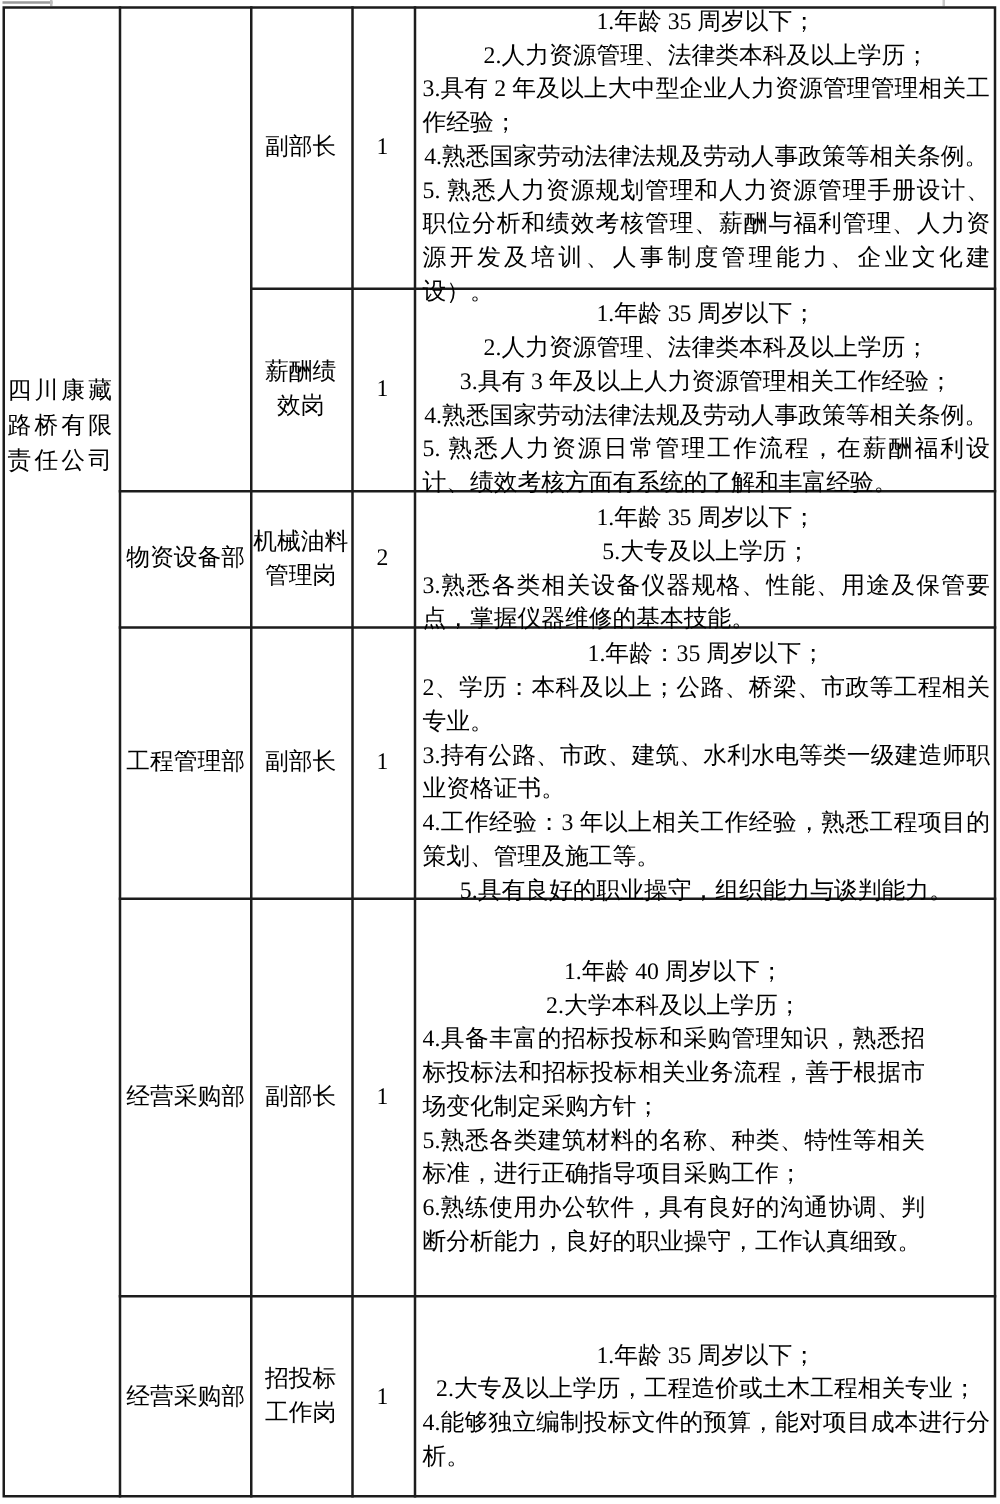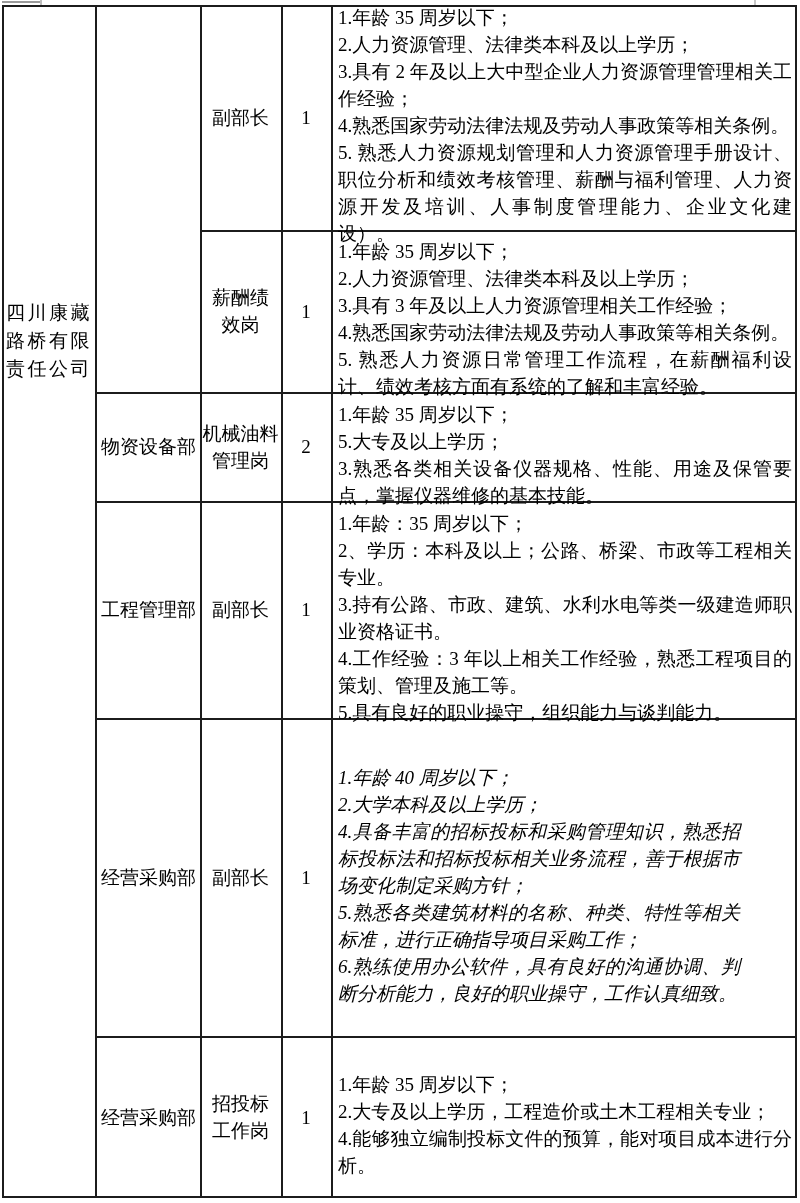--- a/index.html
+++ b/index.html
@@ -8,21 +8,21 @@
   #stage { position:relative; width:800px; height:1203px; background:#fff; }
   .frame { position:absolute; left:2px; top:5px; width:795px; height:1193px;
     border:2px solid #1c1c1c; }
   .vline,.hline { position:absolute; background:#1c1c1c; }
   .vline { width:2px; }
   .hline { height:2px; }
   .cell { position:absolute; display:flex; flex-direction:column;
     justify-content:center; align-items:center; font-size:19px; line-height:27px;
     text-align:center; }
   .company { letter-spacing:2.5px; line-height:28px; }
-  .req { align-items:flex-start; text-align:justify; padding:16px 3px 0 5px; }
+  .req { align-items:center; text-align:justify; padding:16px 3px 0 5px; }
   .req > div { line-height:27px; text-align:justify; }
   .artifact { position:absolute; }
 </style>
 </head>
 <body>
 
 <div id="stage">
 
   <div class="artifact" style="left:2px;top:1px;width:40px;height:2px;background:#9a9a9a;"></div>
   <div class="artifact" style="left:40px;top:0;width:2px;height:5px;background:#bdbdbd;"></div>
@@ -121,21 +121,21 @@
     <div>5.大专及以上学历；</div>
     <div>3.熟悉各类相关设备仪器规格、性能、用途及保管要点，掌握仪器维修的基本技能。</div>
   </div>
   <div class="cell req" style="left:333px;top:503px;width:462px;height:213px;">
     <div>1.年龄：35 周岁以下；</div>
     <div>2、学历：本科及以上；公路、桥梁、市政等工程相关专业。</div>
     <div>3.持有公路、市政、建筑、水利水电等类一级建造师职业资格证书。</div>
     <div>4.工作经验：3 年以上相关工作经验，熟悉工程项目的策划、管理及施工等。</div>
     <div>5.具有良好的职业操守，组织能力与谈判能力。</div>
   </div>
-  <div class="cell req" style="left:333px;top:720px;width:410px;height:314px;font-style:italic;">
+  <div class="cell req" style="left:333px;top:720px;width:410px;height:314px;">
     <div>1.年龄 40 周岁以下；</div>
     <div>2.大学本科及以上学历；</div>
     <div>4.具备丰富的招标投标和采购管理知识，熟悉招标投标法和招标投标相关业务流程，善于根据市场变化制定采购方针；</div>
     <div>5.熟悉各类建筑材料的名称、种类、特性等相关标准，进行正确指导项目采购工作；</div>
     <div>6.熟练使用办公软件，具有良好的沟通协调、判断分析能力，良好的职业操守，工作认真细致。</div>
   </div>
   <div class="cell req" style="left:333px;top:1038px;width:462px;height:158px;">
     <div>1.年龄 35 周岁以下；</div>
     <div>2.大专及以上学历，工程造价或土木工程相关专业；</div>
     <div>4.能够独立编制投标文件的预算，能对项目成本进行分析。</div>

